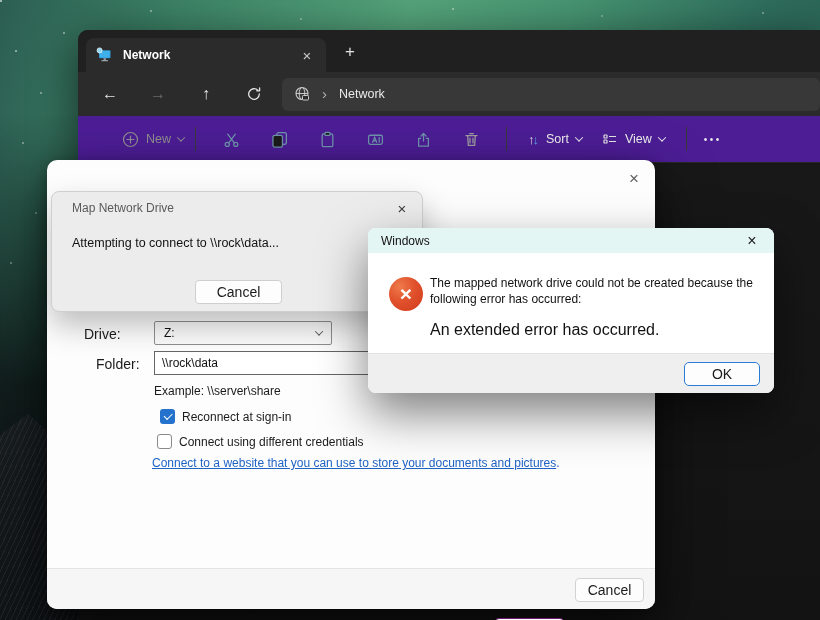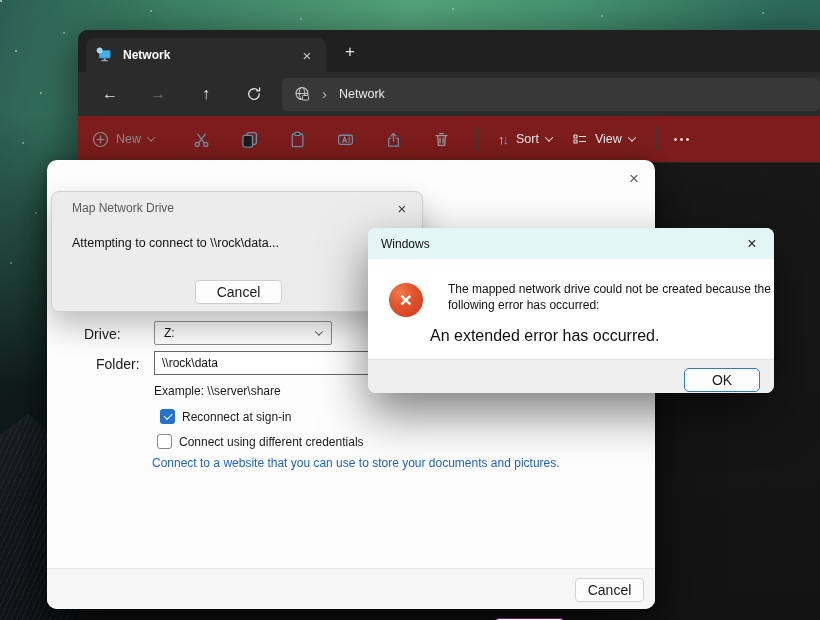--- a/index.html
+++ b/index.html
@@ -45,22 +45,22 @@
 
   .navbar { height:44px; background:#2b2b2b; display:flex; align-items:center; padding-left:8px; }
   .navbtn { width:48px; height:34px; display:flex; align-items:center; justify-content:center;
     color:#e3e3e3; font-size:16px; }
   .navbtn.disabled { color:#686868; }
   .addressbar { flex:1; height:33px; background:#383838; border-radius:6px;
     display:flex; align-items:center; padding:0 12px; margin-left:4px; }
   .crumb-chev { color:#b0b0b0; font-size:15px; margin:0 12px 2px 12px; }
   .address-text { color:#eaeaea; font-size:12.5px; }
 
-  .toolbar { height:47px; background:#7f1d1d; display:flex; align-items:center;
-    border-bottom:1px solid #262626; }
+  .toolbar { height:47px; background:#4c1d95; display:flex; align-items:center;
+    border-bottom:1px solid #262626;padding-left:30px; }
   .newbtn { margin-left:14px; display:flex; align-items:center; gap:7px; color:#8f8f8f; font-size:12.5px; }
   .sep { width:1px; height:24px; background:#3a3a3a; margin:0 11px; }
   .tool { width:40px; height:36px; margin:0 4px; display:flex; align-items:center; justify-content:center; border-radius:4px; }
   .ddl { display:flex; align-items:center; gap:7px; color:#ececec; font-size:12.5px; padding:0 10px; height:36px; }
   .chev { width:6px; height:6px; border-right:1.3px solid currentColor; border-bottom:1.3px solid currentColor;
     display:inline-block; transform:rotate(45deg) translate(-1px,-1px); }
   .sort-up { color:#e8e8e8; font-size:13px; letter-spacing:-2px; }
   .sort-down { color:#5aa8e8; font-size:13px; }
   .more { color:#ececec; font-size:10px; letter-spacing:2.5px; margin-left:6px; }
   .filearea { position:absolute; top:134px; left:0; right:0; bottom:0;
@@ -82,21 +82,21 @@
     padding:0 7px; font-size:12px; color:#111; }
   .example { position:absolute; left:107px; top:224px; font-size:12px; color:#1b1b1b; }
   .cbrow { position:absolute; display:flex; align-items:center; gap:7px; }
   .cbox { width:15px; height:15px; border-radius:3px; position:relative; }
   .cbox.checked { background:#2572cc; }
   .cbox.checked::after { content:""; position:absolute; left:3.5px; top:4px; width:7px; height:3.5px;
     border-left:1.6px solid #fff; border-bottom:1.6px solid #fff; transform:rotate(-45deg); }
   .cbox.empty { background:#fff; border:1px solid #8a8a8a; }
   .cbrow span { font-size:12px; color:#1b1b1b; }
   .weblink { position:absolute; left:105px; top:296px; font-size:12px; color:#1f63c4; }
-  .weblink .lk { }
+  .weblink .lk { text-decoration:underline; }
   .wiz-footer { position:absolute; left:0; right:0; bottom:0; height:41px; background:#f6f6f6;
     border-top:1px solid #e4e4e4; border-radius:0 0 10px 10px; }
   .btn { position:absolute; height:24px; background:#fdfdfd; border-radius:4px;
     display:flex; align-items:center; justify-content:center; font-size:14px; color:#1b1b1b; }
   .btn-finish { left:448px; top:9px; width:69px; border:1px solid #701a75;margin-top:40px; }
   .btn-wcancel { left:528px; top:9px; width:69px; border:1px solid #d2d2d2; }
 
   
   .progress { position:absolute; left:51px; top:191px; width:372px; height:121px;
     background:#ececec; border:1px solid #cfcfcf; border-radius:8px; z-index:20;
@@ -104,30 +104,30 @@
   .prog-title { position:absolute; left:20px; top:9px; font-size:12px; color:#5a5a5a; }
   .prog-close { position:absolute; right:10px; top:6px; width:20px; height:20px; color:#3a3a3a;
     font-size:15px; display:flex; align-items:center; justify-content:center; }
   .prog-msg { position:absolute; left:20px; top:44px; font-size:12.5px; color:#111; }
   .btn-pcancel { left:143px; top:88px; width:87px; border:1px solid #cfcfcf; }
 
   
   .errdlg { position:absolute; left:368px; top:228px; width:406px; height:165px;
     border-radius:8px; overflow:hidden; z-index:30; background:#fff;
     box-shadow:0 20px 48px rgba(0,0,0,.5); }
-  .err-titlebar { height:31px; background:#e3f6f3; display:flex; align-items:center; padding:12px 13px; }
+  .err-titlebar { height:25px; background:#e3f6f3; display:flex; align-items:center; padding:12px 13px; }
   .err-title { font-size:12px; color:#111; }
   .err-close { margin-left:auto; color:#222; font-size:16px; width:18px; height:18px;
     display:flex; align-items:center; justify-content:center; }
   .err-body { position:relative; height:100px; background:#fff; }
   .err-icon { position:absolute; left:21px; top:24px; width:34px; height:34px; border-radius:50%;
     background:radial-gradient(circle at 32% 28%, #ef7a4a, #e0512c 45%, #d23a1c 100%);
     color:#fff; display:flex; align-items:center; justify-content:center;
     font-size:21px; font-weight:bold; line-height:1; padding-bottom:2px; }
-  .err-line1 { position:absolute; left:80px; top:22px; width:348px; font-size:12px; line-height:16px; color:#111; }
+  .err-line1 { position:absolute; left:62px; top:22px; width:348px; font-size:12px; line-height:16px; color:#111; }
   .err-line2 { position:absolute; left:62px; top:68px; font-size:16px; color:#111; }
   .err-footer { position:relative; height:40px; background:#efefef; border-top:1px solid #e2e2e2; }
   .btn-ok { right:14px; top:8px; width:76px; border:1px solid #2b7bd4; border-radius:5px; }
 
   
   svg { display:block; }
 </style>
 </head>
 <body>
 

